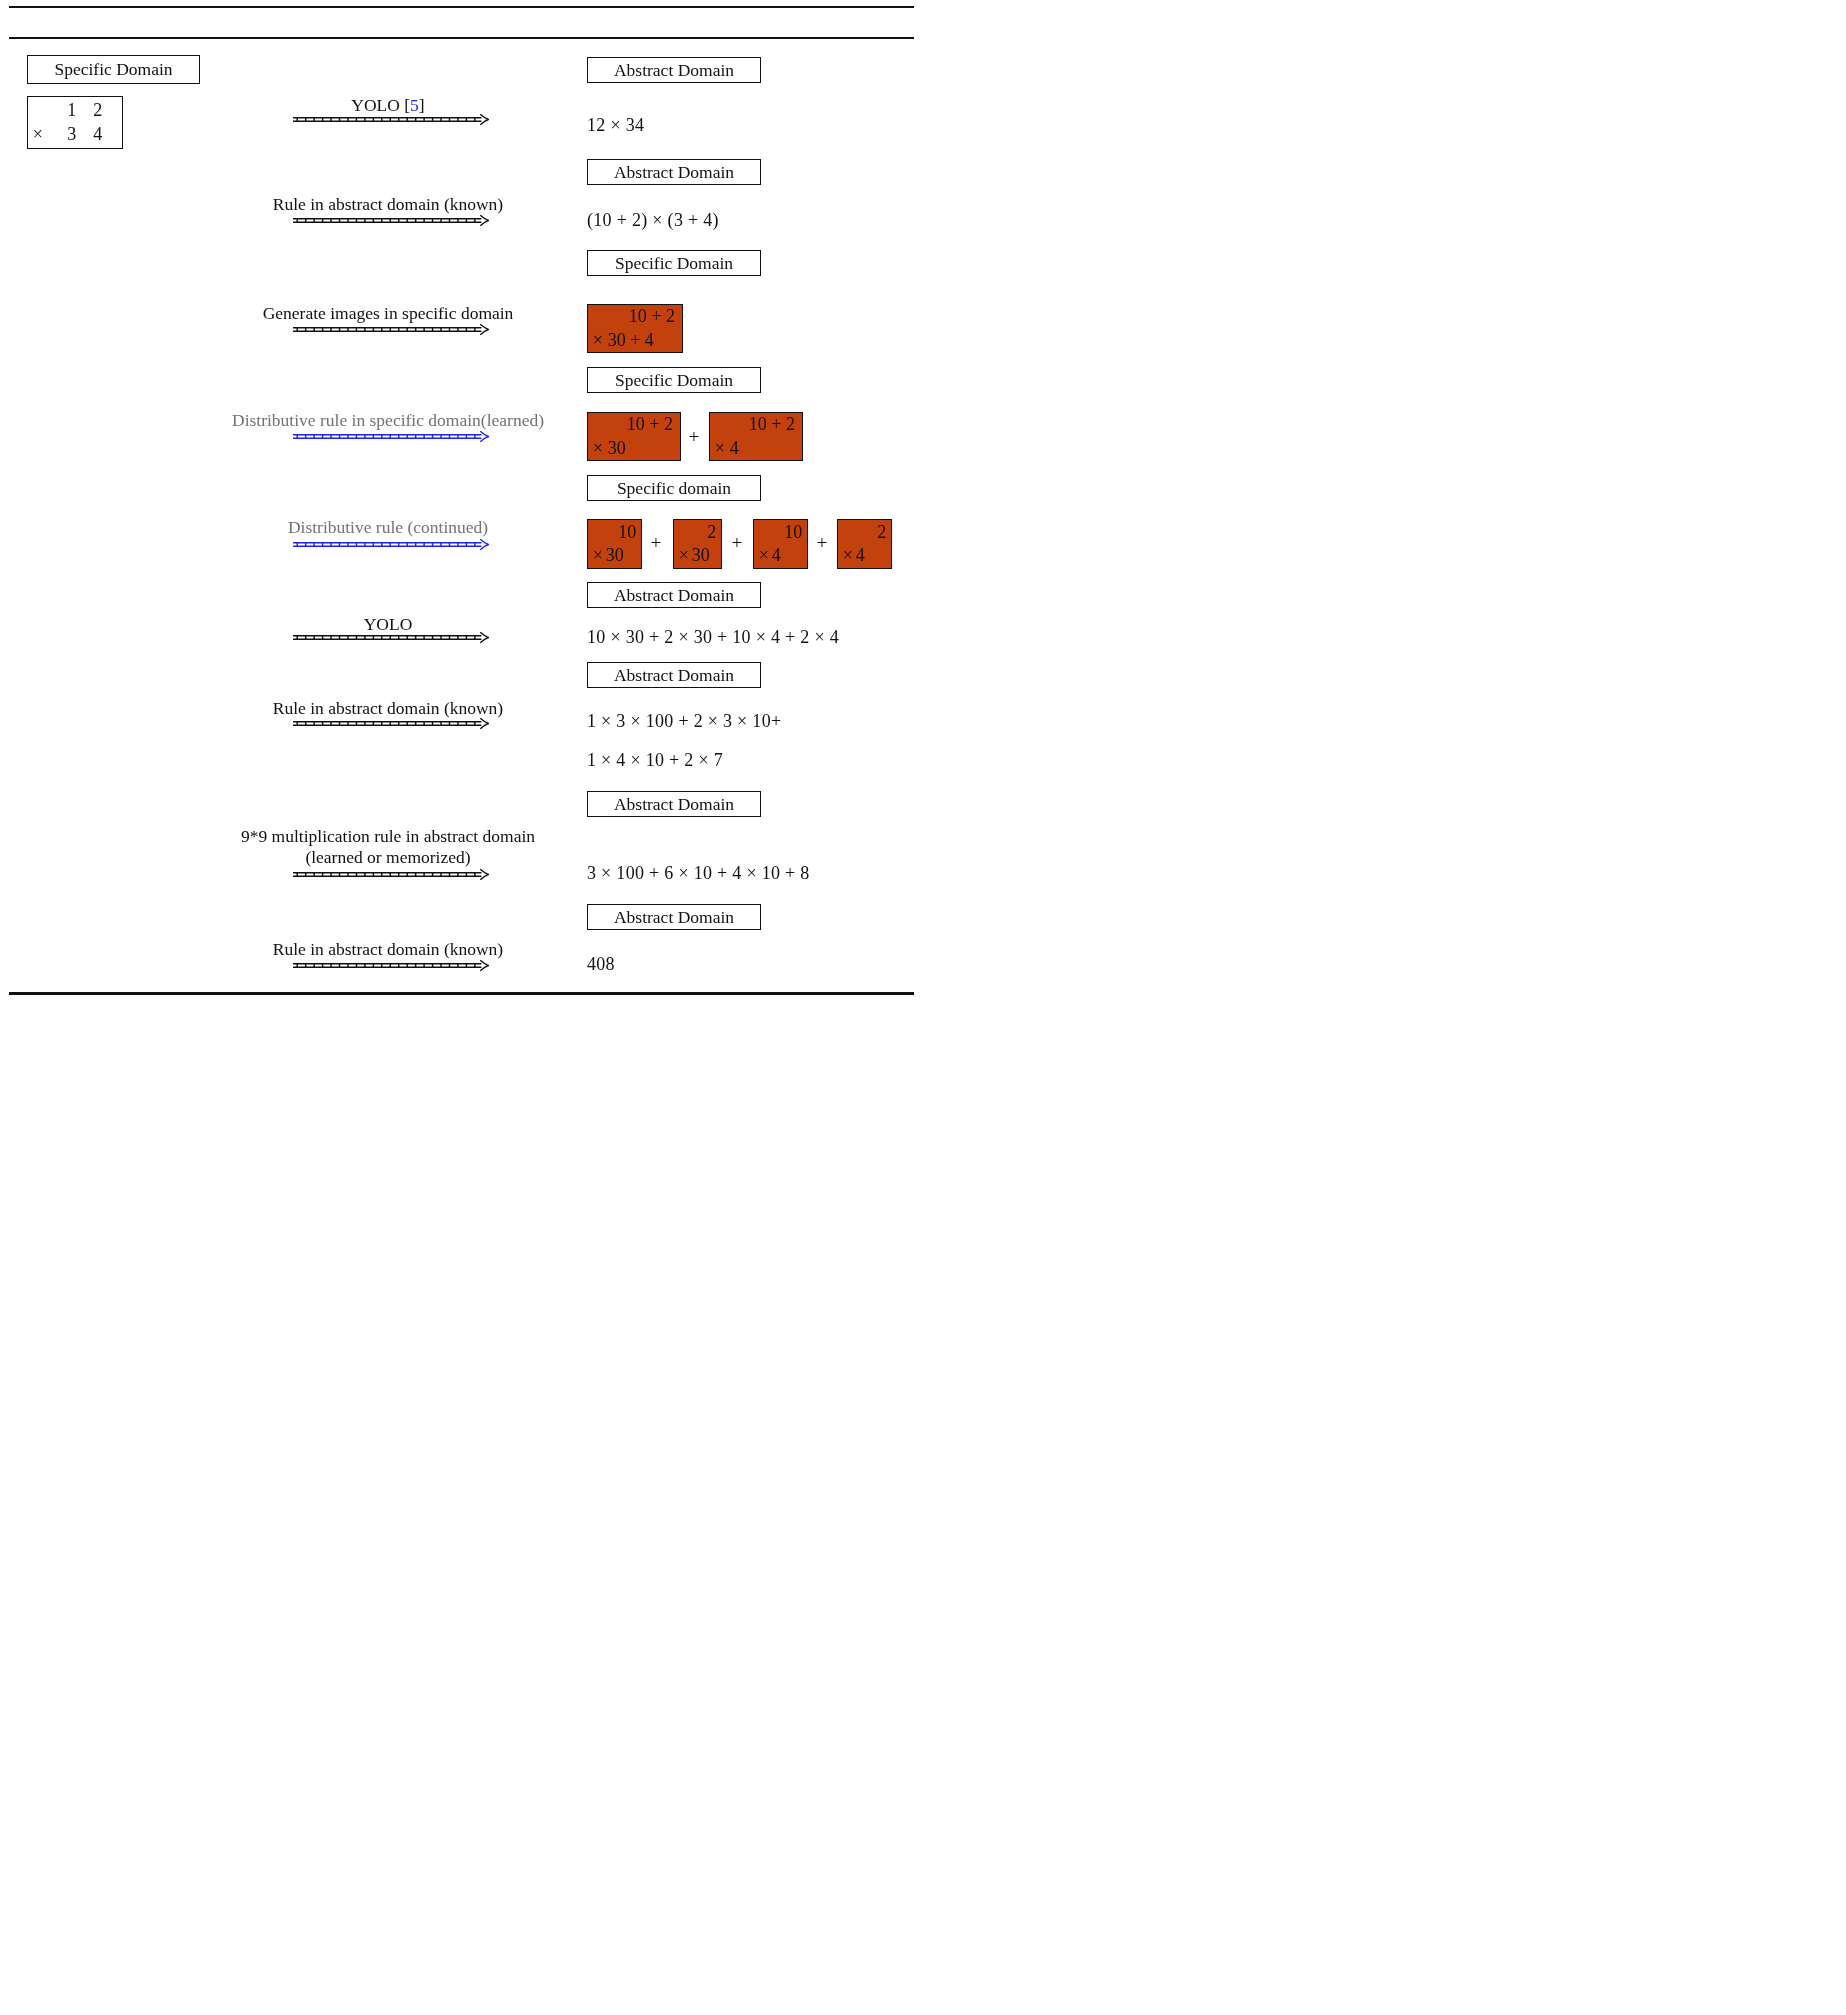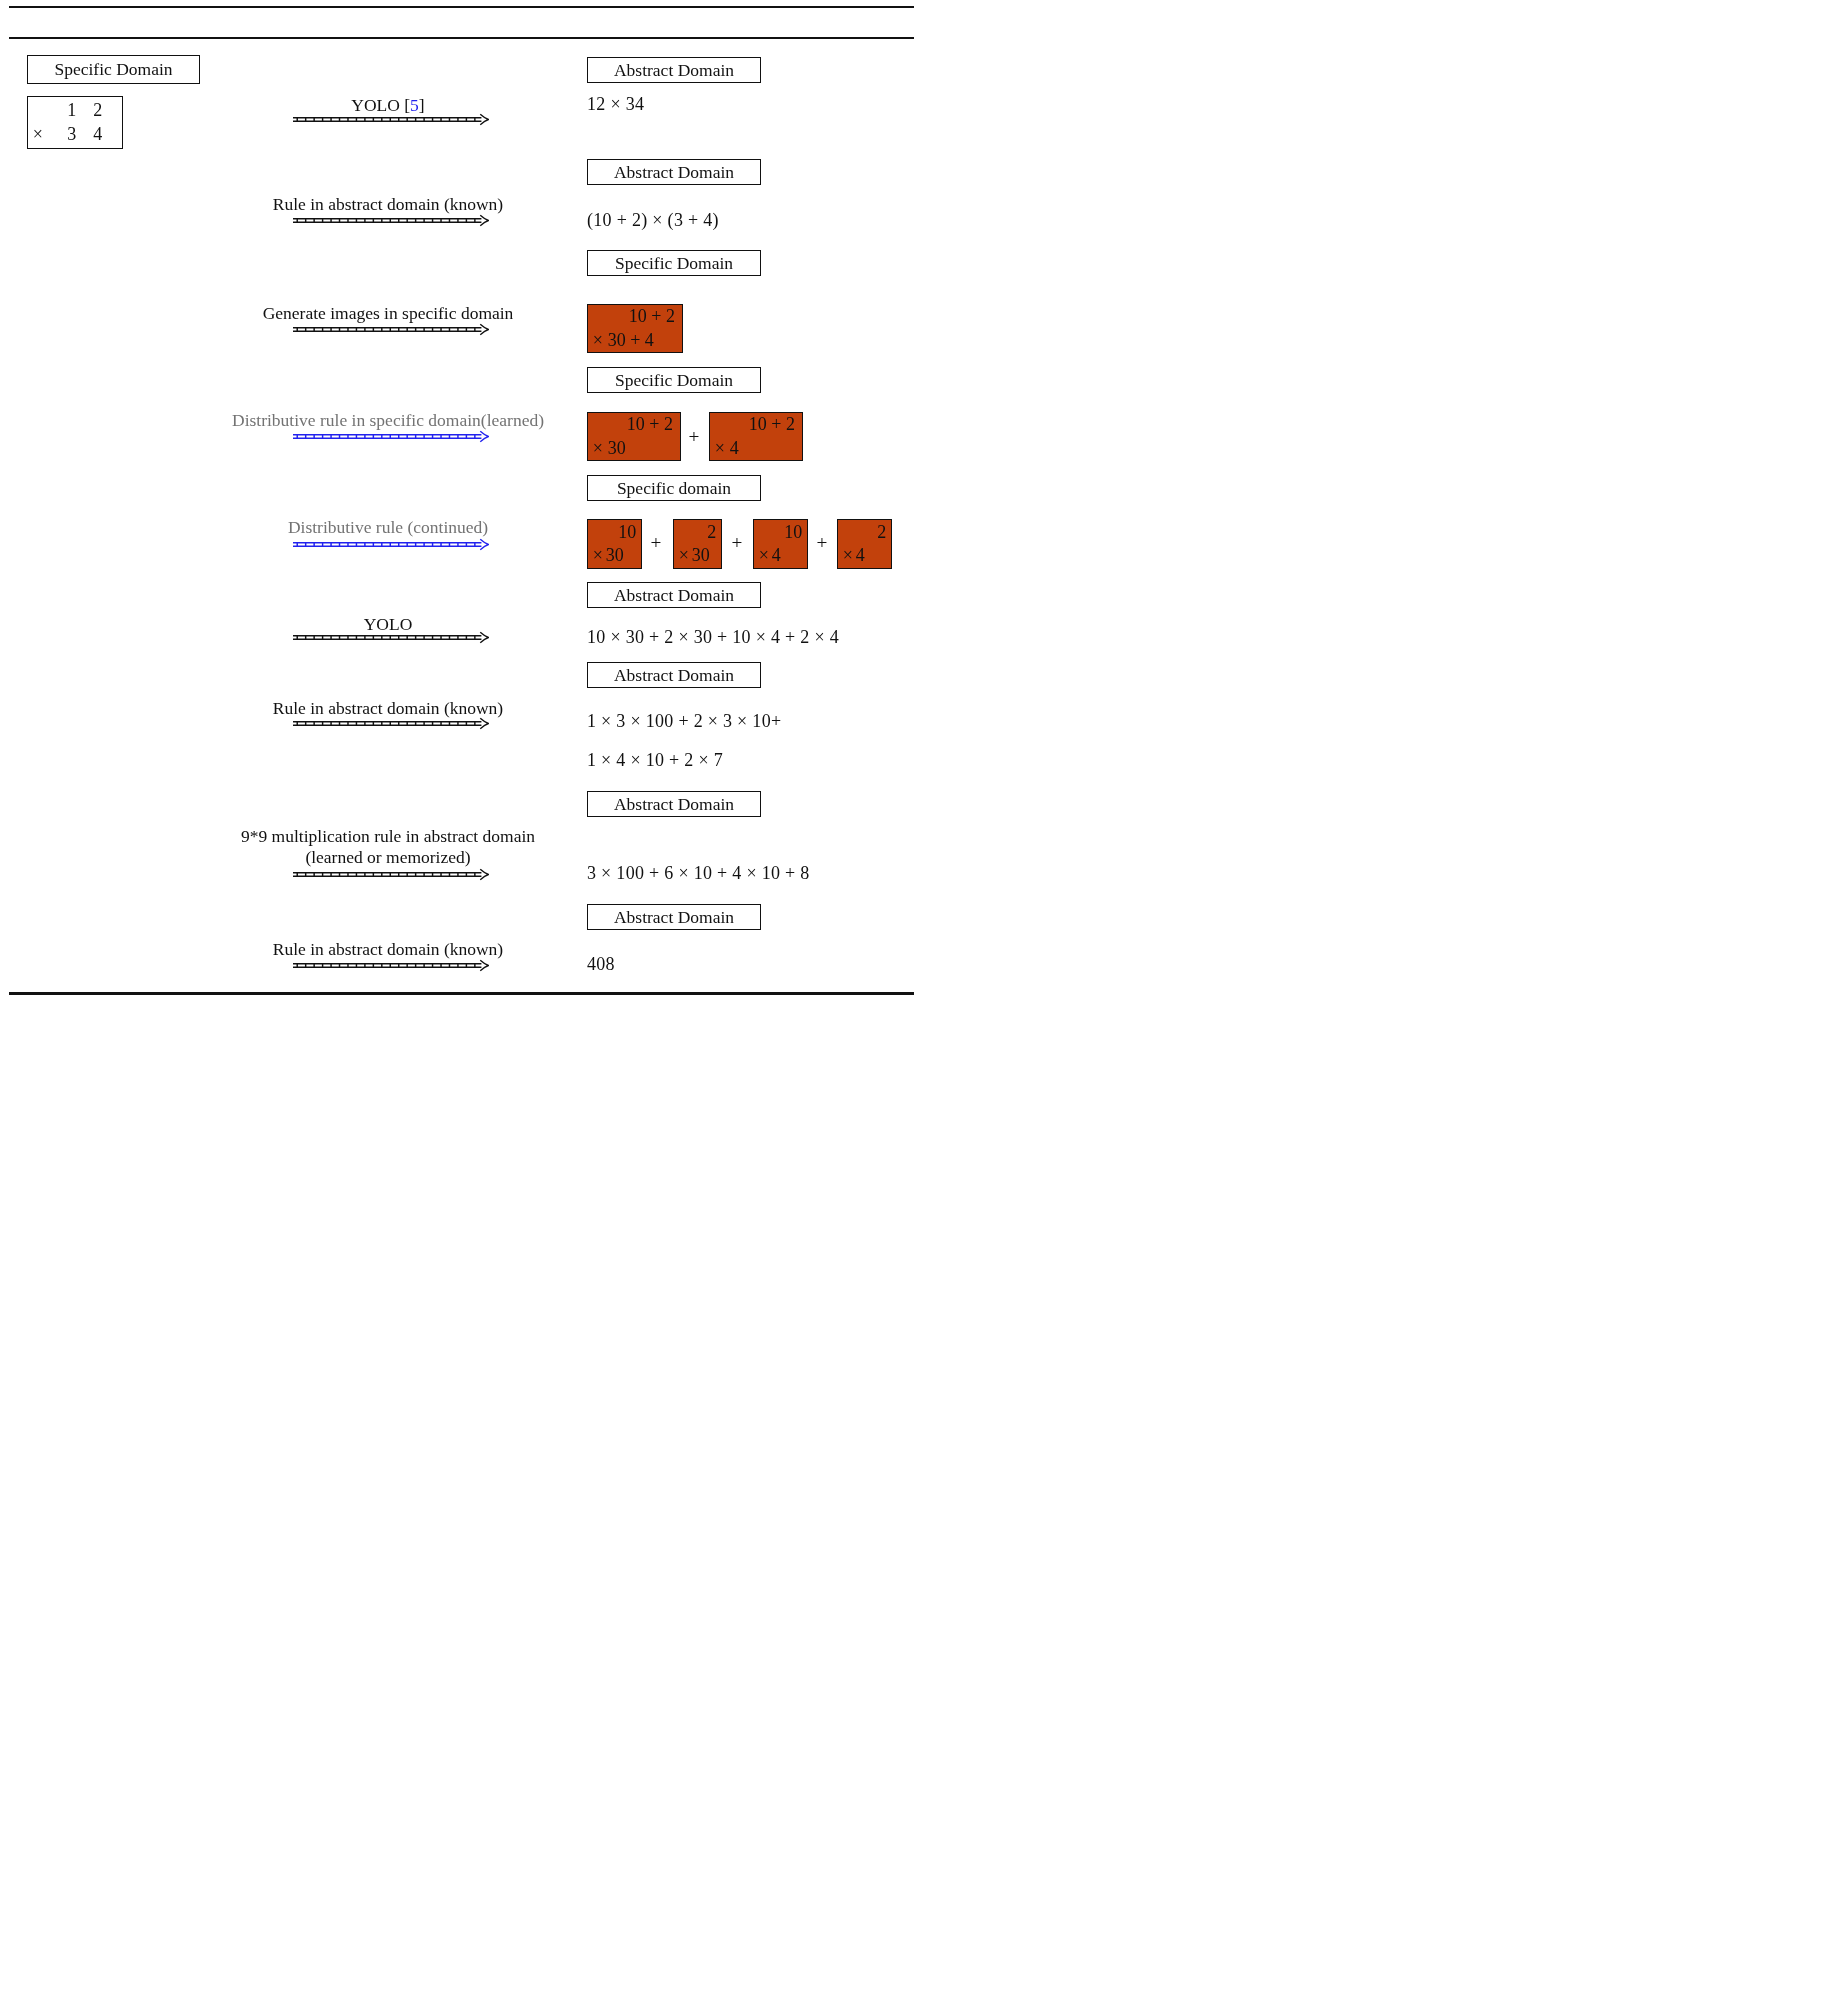--- a/index.html
+++ b/index.html
@@ -69,21 +69,21 @@
   </div>
   <svg class="arrow" style="left:293px;top:113px;" viewBox="0 0 336 22">
     <line x1="0" y1="8" x2="323" y2="8" stroke="currentColor" stroke-width="2.4"></line>
     <line x1="0" y1="14" x2="323" y2="14" stroke="currentColor" stroke-width="2.4"></line>
     <line x1="6" y1="11" x2="318" y2="11" stroke="currentColor" stroke-width="5" stroke-dasharray="2.5 12"></line>
     <path d="M321 2 Q329 9 335 11 Q329 13 321 20" fill="none" stroke="currentColor" stroke-width="2.4"></path>
   </svg>
   <div class="domain-box" style="left:587px;top:57px;width:174px;height:26px;">
     <span>Abstract Domain</span>
   </div>
-  <div class="expr" style="left:587px;top:94px;">12 × 34</div>
+  <div class="expr" style="left:587px;top:115px;">12 × 34</div>
 
   <div class="arrow-label" style="left:388px;top:194px;">Rule in abstract domain (known)</div>
   <svg class="arrow" style="left:293px;top:214px;" viewBox="0 0 336 22">
     <line x1="0" y1="8" x2="323" y2="8" stroke="currentColor" stroke-width="2.4"></line>
     <line x1="0" y1="14" x2="323" y2="14" stroke="currentColor" stroke-width="2.4"></line>
     <line x1="6" y1="11" x2="318" y2="11" stroke="currentColor" stroke-width="5" stroke-dasharray="2.5 12"></line>
     <path d="M321 2 Q329 9 335 11 Q329 13 321 20" fill="none" stroke="currentColor" stroke-width="2.4"></path>
   </svg>
   <div class="domain-box" style="left:587px;top:159px;width:174px;height:26px;">
     <span>Abstract Domain</span>

